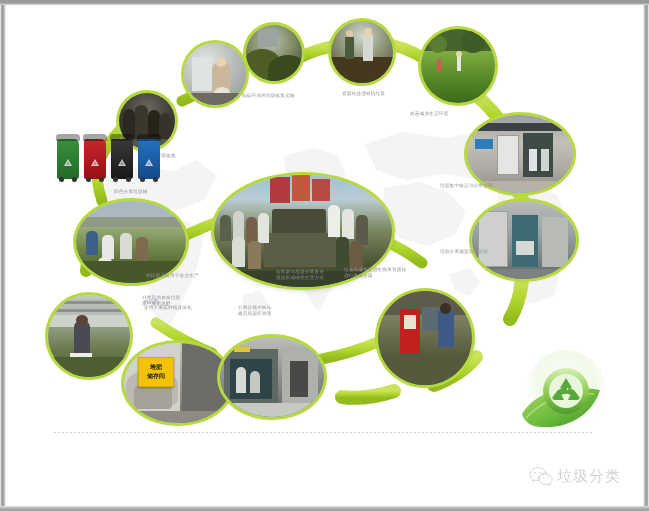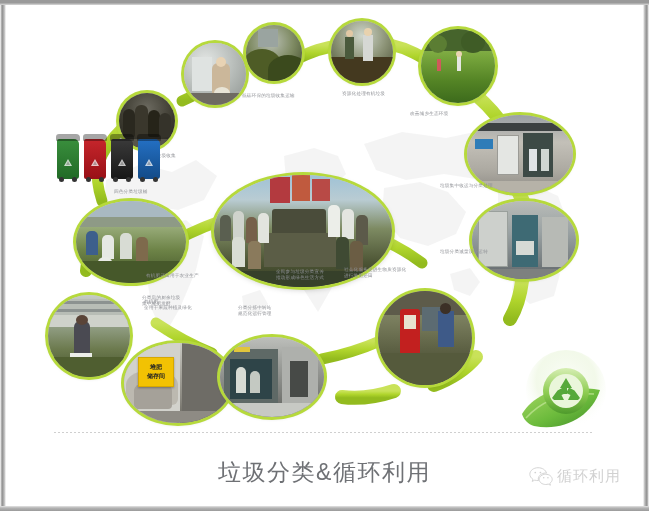--- a/index.html
+++ b/index.html
@@ -378,30 +378,29 @@
         <circle cx="48" cy="41" r="17" fill="#eaf6da"></circle>
         <g fill="#56a93a">
           <path d="M48 28 L54 38 L49 38 L49 44 L44 44 L44 38 L42 38 Z"></path>
           <path d="M36 50 L46 50 L43.5 45 L48 43 L45 37.5 L39.5 40.5 L34 48 Z"></path>
           <path d="M60 50 L50 50 L52.5 45 L48 43 L51 37.5 L56.5 40.5 L62 48 Z"></path>
         </g>
       </svg>
     </div>
 
     <div class="divider"></div>
-    <div class="title">垃圾分类&amp;循环利用</div>
 
     <div class="brand">
       <span class="wx">
         <svg viewBox="0 0 28 24" xmlns="http://www.w3.org/2000/svg">
           <path d="M10.5 2C5.3 2 1 5.4 1 9.6c0 2.4 1.4 4.5 3.6 5.9L3.7 18l3-1.5c1.2.3 2.5.5 3.8.5h.6c-.2-.6-.3-1.2-.3-1.8 0-3.9 3.9-7 8.7-7 .3 0 .6 0 .9.1C19.5 4.6 15.5 2 10.5 2z" fill="none" stroke="#9a9a9a" stroke-width="1.1"></path>
           <circle cx="7.3" cy="7.6" r="1" fill="#9a9a9a"></circle>
           <circle cx="13.3" cy="7.6" r="1" fill="#9a9a9a"></circle>
           <path d="M19.5 9.6c-4.2 0-7.6 2.7-7.6 6s3.4 6 7.6 6c1 0 2-.2 2.9-.5l2.6 1.3-.7-2.2c1.7-1.1 2.8-2.8 2.8-4.6 0-3.3-3.4-6-7.6-6z" fill="none" stroke="#9a9a9a" stroke-width="1.1"></path>
           <circle cx="17.2" cy="13.6" r=".9" fill="#9a9a9a"></circle>
           <circle cx="22.1" cy="13.6" r=".9" fill="#9a9a9a"></circle>
         </svg>
       </span>
-      <span class="bt">循环利用</span>
+      <span class="bt">垃圾分类</span>
     </div>
 
   </div>
 </div>
 
 </body></html>

